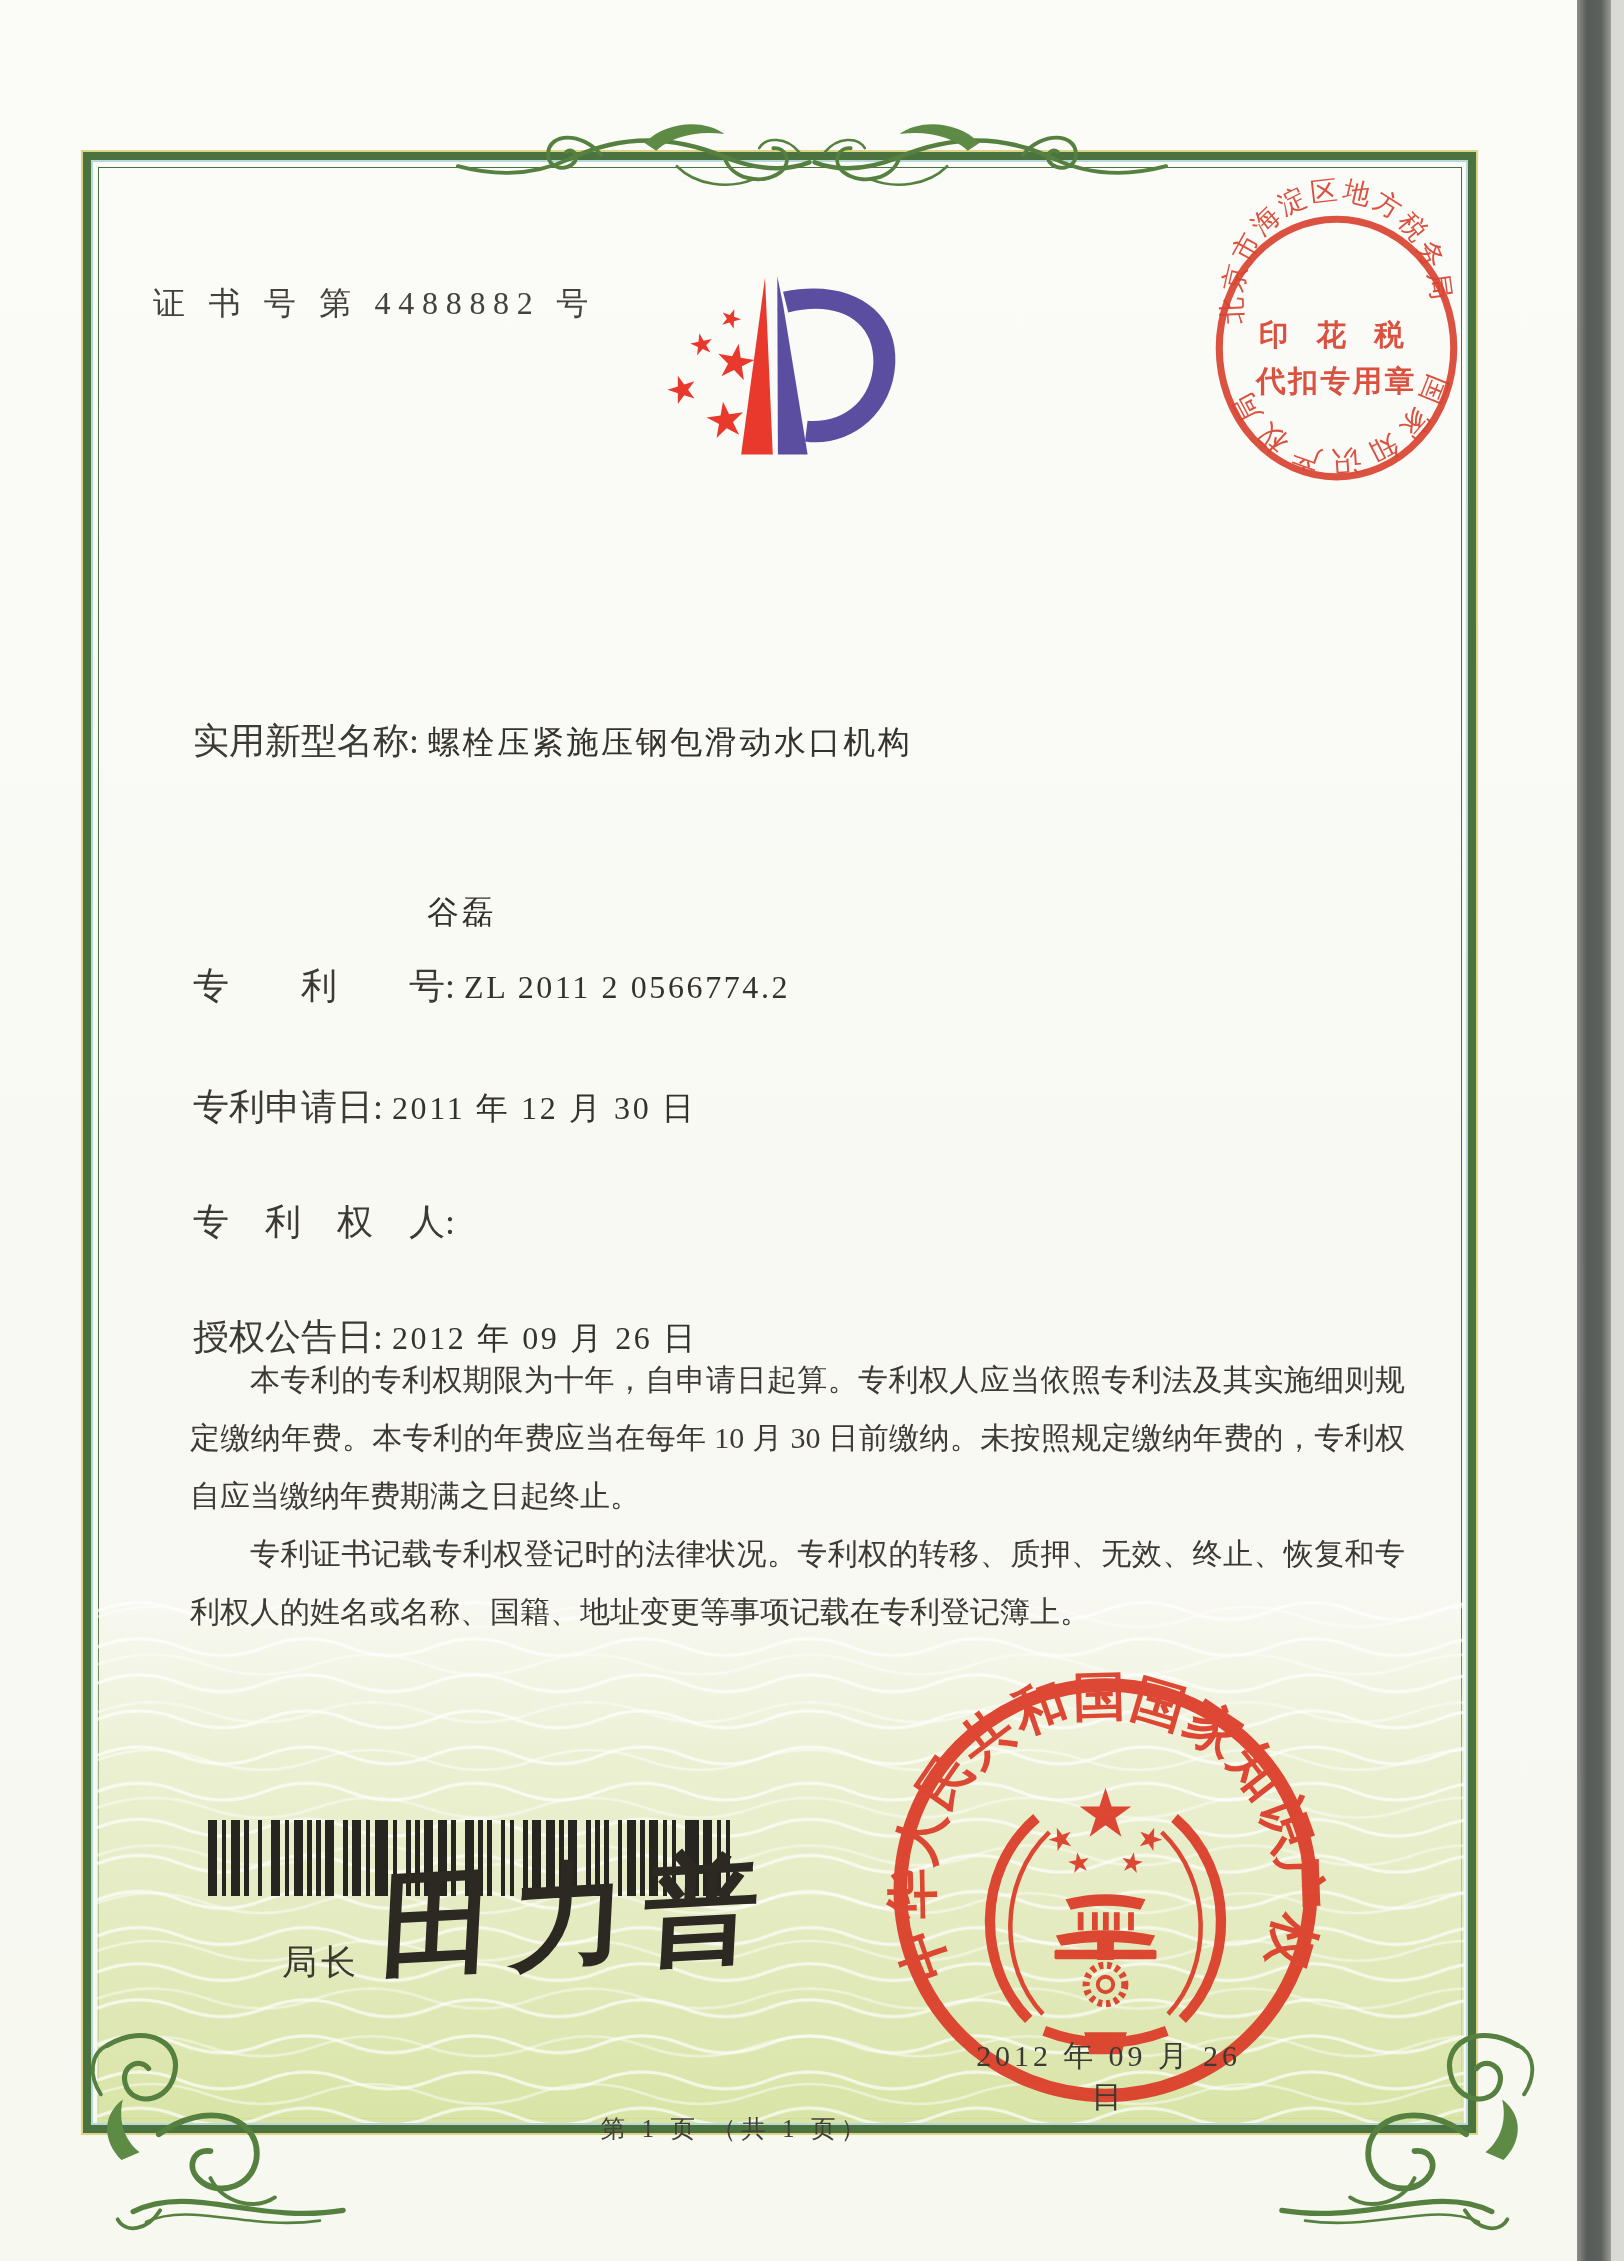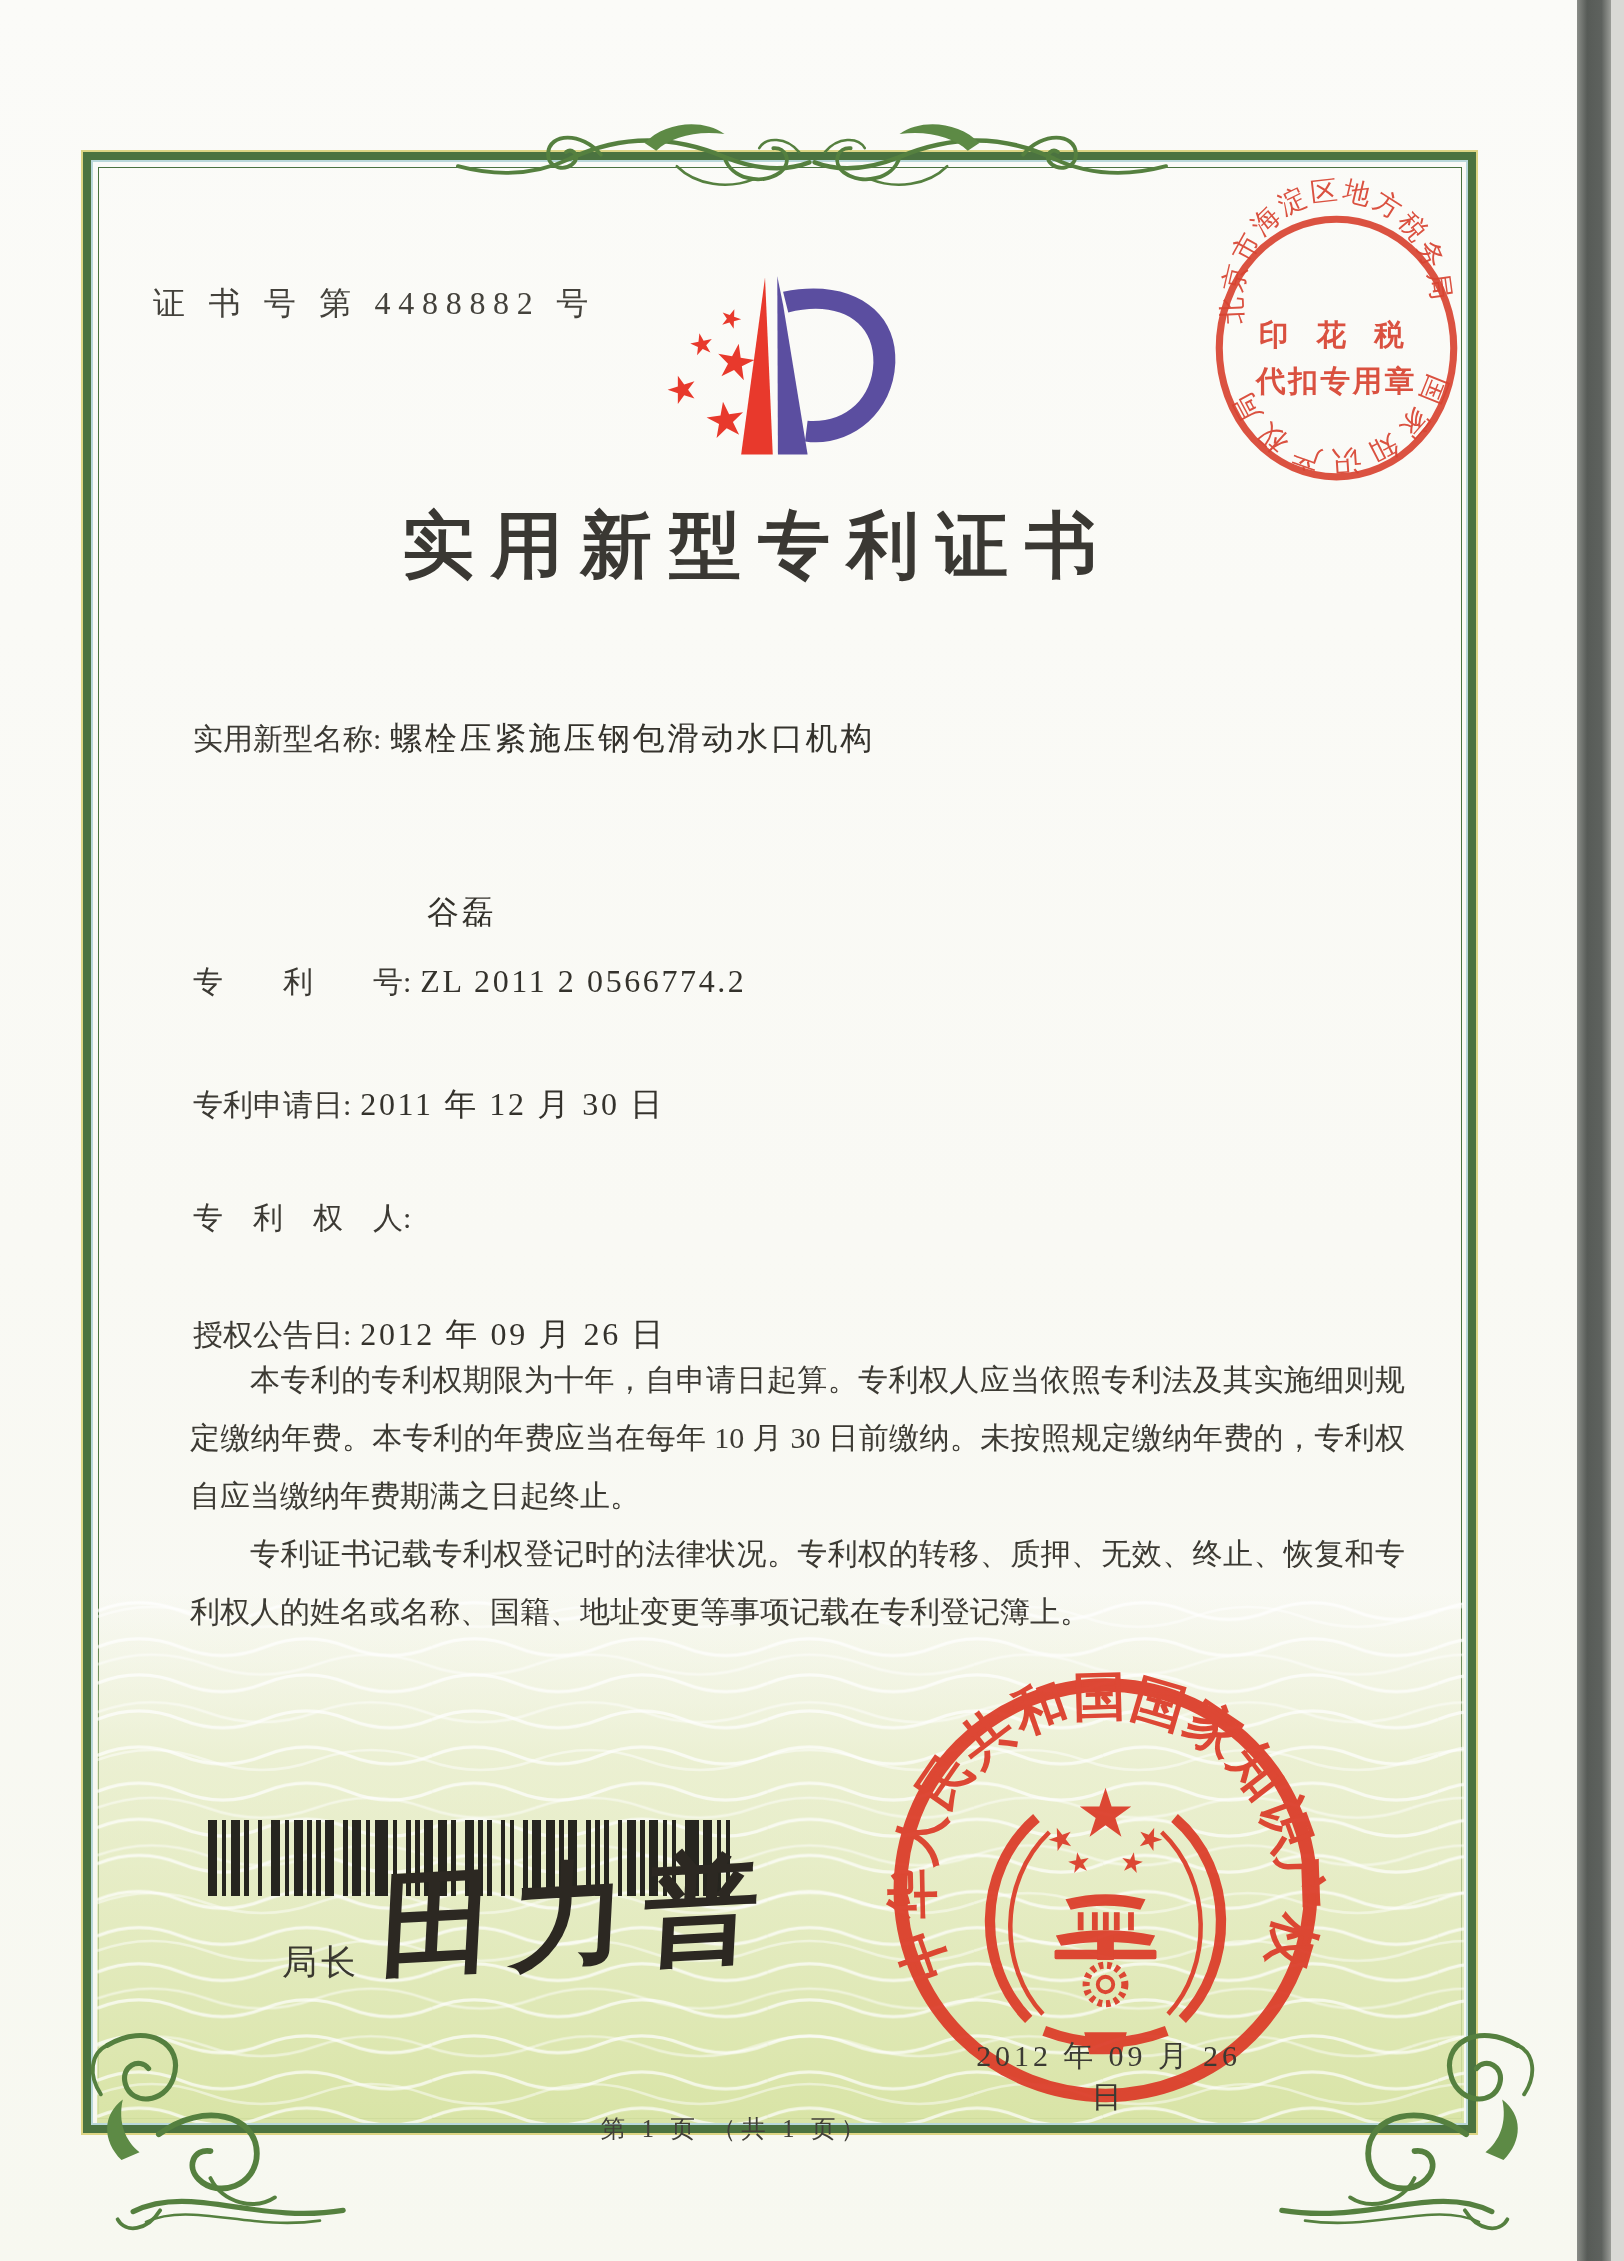--- a/index.html
+++ b/index.html
@@ -17,21 +17,21 @@
     border:8.4px solid #4b7340;outline:2.6px solid #ddd584;box-sizing:border-box;}
   .frame-blue{position:absolute;inset:0;border:2.6px solid #b9d8da;box-sizing:border-box;}
   .frame-inner{position:absolute;inset:4.5px;border:1.9px solid #4b7340;box-sizing:border-box;}
   
   .guilloche{position:absolute;left:97px;top:1593px;width:1367px;height:530px;}
   
   .cert-no{position:absolute;left:153px;top:282px;font-size:32px;letter-spacing:7.7px;color:#44423c;}
   .title{position:absolute;left:97px;top:498px;width:1322px;text-align:center;
     font-size:72px;font-weight:bold;letter-spacing:17px;color:#3a3833;}
   .field{position:absolute;left:193px;display:flex;align-items:baseline;white-space:nowrap;}
-  .field .lbl{font-size:30px;color:#3c3a34;}
+  .field .lbl{font-size:36px;color:#3c3a34;}
   .field .val{font-size:32px;color:#34322c;margin-left:9px;letter-spacing:2.6px;}
   .f-name{top:717px;} .f-inv{top:830px;} .f-inv2{top:891px;left:427px;justify-content:flex-end;}
   .f-no{top:962px;} .f-file{top:1083px;} .f-owner{top:1198px;} .f-grant{top:1313px;}
   .f-inv2 .val{margin-left:0;}
   .body-text{position:absolute;left:190px;top:1351px;width:1215px;
     font-size:30px;line-height:58px;text-align:justify;color:#3c3a33;}
   .body-text p{margin:0;text-indent:2em;}
   .barcode{position:absolute;left:208px;top:1820px;width:580px;height:76px;font-size:0;}
   .barcode i{display:inline-block;height:100%;}
   .barcode .br{background:#26251f;} .barcode .sp{background:transparent;}
@@ -144,21 +144,20 @@
         <textPath href="#stampTop" startOffset="2">北京市海淀区地方税务局</textPath>
       </text>
       <text font-size="44" letter-spacing="12">
         <textPath href="#stampBottom" startOffset="6">国家知识产权局</textPath>
       </text>
       <text x="215" y="218" text-anchor="middle" font-size="46" letter-spacing="16" font-weight="bold">印 花 税</text>
       <text x="215" y="288" text-anchor="middle" font-size="46" letter-spacing="4" font-weight="bold">代扣专用章</text>
     </g>
   </svg>
 
-  <div class="title">实用新型专利证书</div>
 
   <div class="field f-name">
     <span class="lbl">实用新型名称:</span>
     <span class="val">螺栓压紧施压钢包滑动水口机构</span>
   </div>
   <div class="field f-inv2">
     <span class="val">谷磊</span>
   </div>
   <div class="field f-no">
     <span class="lbl">专　　利　　号:</span>

